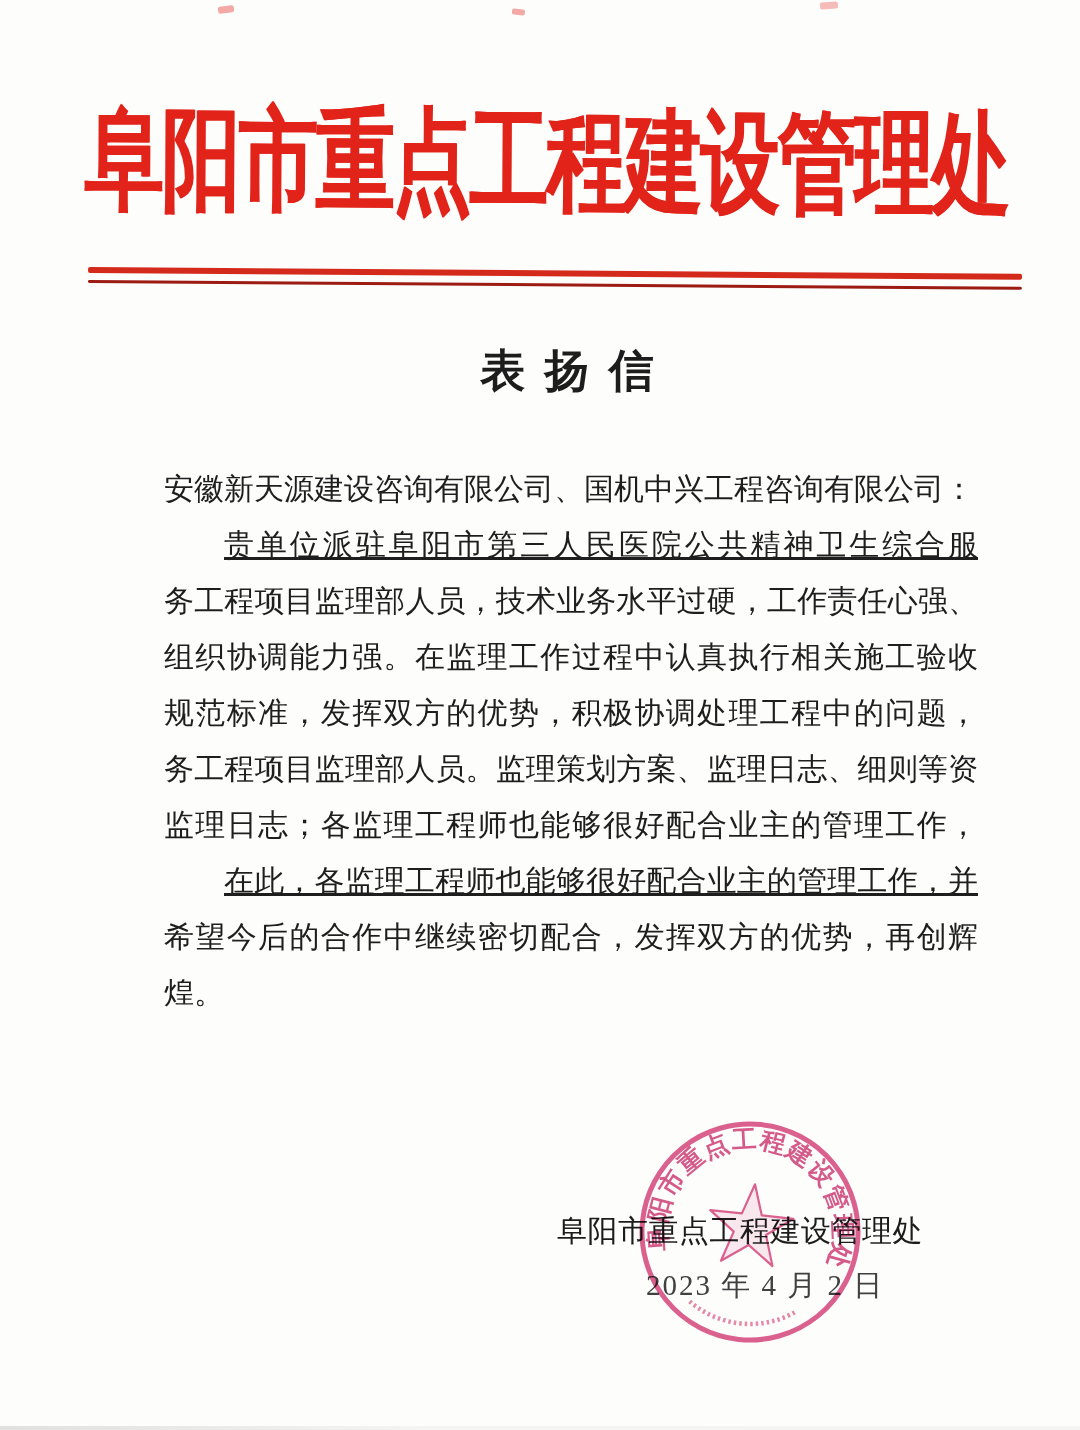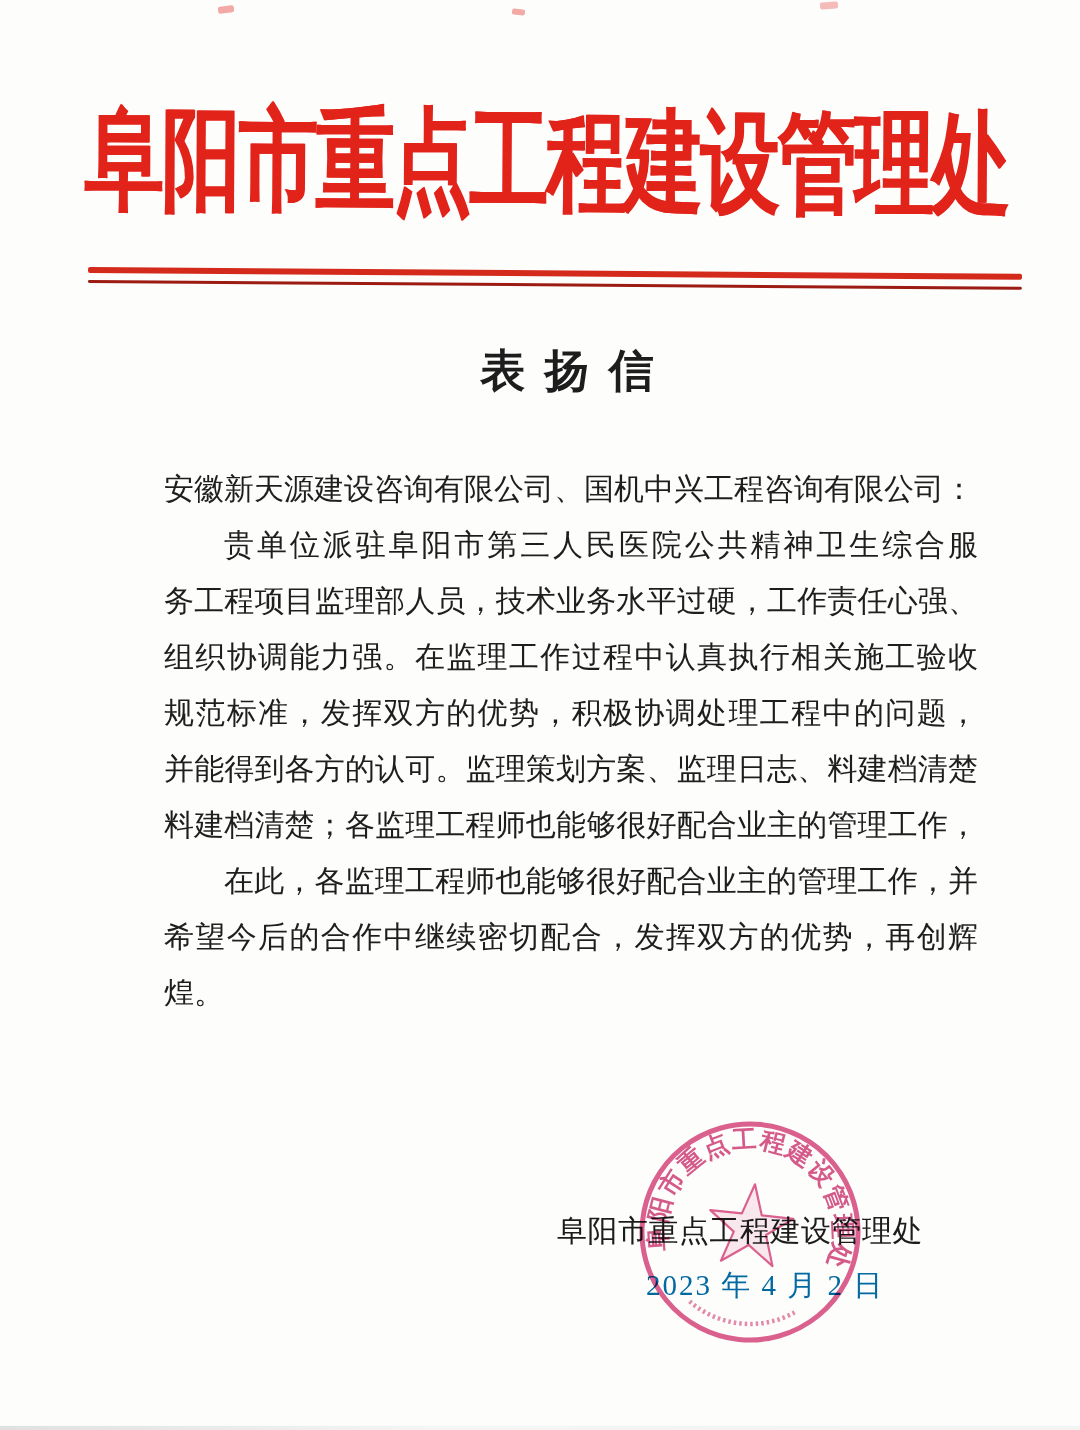--- a/index.html
+++ b/index.html
@@ -38,29 +38,29 @@
     text-align:center;padding-left:58px;box-sizing:border-box;
     font-size:45px;font-weight:bold;color:#1d1d1d;letter-spacing:4px;
   }
 
   .letter-body{position:absolute;left:164px;top:461px;width:814px;color:#1e1e1e;}
   .body-line{
     height:56px;line-height:56px;font-size:30px;white-space:nowrap;
     font-family:"Liberation Serif","DejaVu Serif",serif;
   }
   .body-line.full{white-space:normal;text-align:justify;text-align-last:justify;}
-  .body-line.indent{text-indent:60px;}
+  .body-line.indent{text-indent:60px;text-decoration:underline;}
 
   .signature{
     position:absolute;left:557px;top:1212px;width:362px;
     font-size:30px;color:#1c1c1c;letter-spacing:0.5px;line-height:38px;white-space:nowrap;
   }
   .date-line{
     position:absolute;left:646px;top:1266px;
-    font-size:29px;color:#0369a1;letter-spacing:2px;white-space:nowrap;
+    font-size:29px;color:#404040;letter-spacing:2px;white-space:nowrap;
   }
 
   .seal{
     position:absolute;left:618px;top:1100px;width:264px;height:264px;
     mix-blend-mode:multiply;opacity:.85;
     transform:rotate(6deg);
   }
 </style>
 </head>
 <body>
@@ -79,22 +79,22 @@
   </div>
 
   <div class="doc-title">表 扬 信</div>
 
   <div class="letter-body">
       <div class="body-line">安徽新天源建设咨询有限公司、国机中兴工程咨询有限公司：</div>
       <div class="body-line indent full">贵单位派驻阜阳市第三人民医院公共精神卫生综合服</div>
       <div class="body-line full">务工程项目监理部人员，技术业务水平过硬，工作责任心强、</div>
       <div class="body-line full">组织协调能力强。在监理工作过程中认真执行相关施工验收</div>
       <div class="body-line full">规范标准，发挥双方的优势，积极协调处理工程中的问题，</div>
-      <div class="body-line full">并能得到各方的认可。监理策划方案、监理日志、料建档清楚</div>
-      <div class="body-line full">料建档清楚；各监理工程师也能够很好配合业主的管理工作，</div>
+      <div class="body-line full">务工程项目监理部人员。监理策划方案、监理日志、细则等资</div>
+      <div class="body-line full">监理日志；各监理工程师也能够很好配合业主的管理工作，</div>
       <div class="body-line indent full">在此，各监理工程师也能够很好配合业主的管理工作，并</div>
       <div class="body-line full">希望今后的合作中继续密切配合，发挥双方的优势，再创辉</div>
       <div class="body-line">煌。</div>
     </div>
 
   <div class="signature">阜阳市重点工程建设管理处</div>
 
   <div class="date-line">2023 年 4 月 2 日</div>
 
   <svg class="seal" viewBox="0 0 264 264" xmlns="http://www.w3.org/2000/svg">

